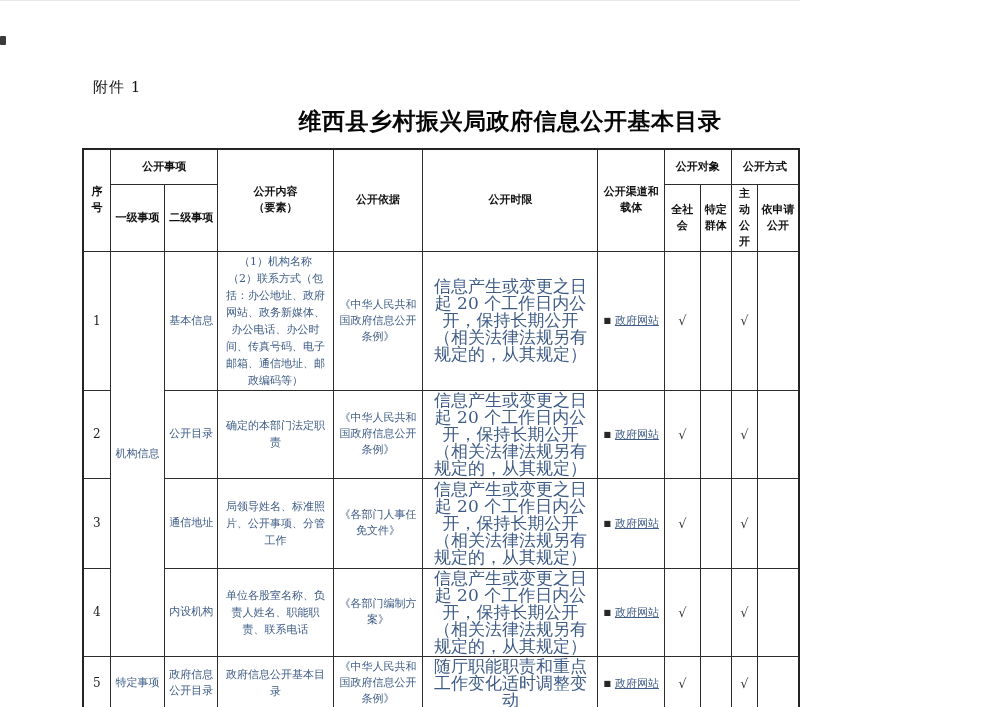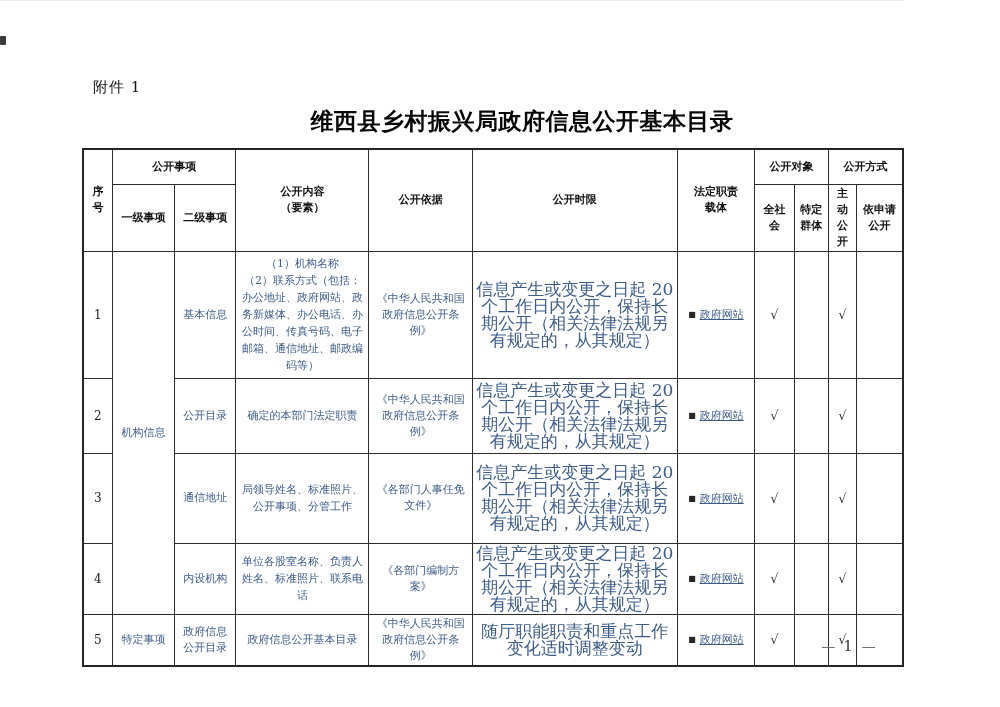--- a/index.html
+++ b/index.html
@@ -1,38 +1,38 @@
 <!DOCTYPE html>
 <html><head>
 <meta charset="utf-8">
 <style>
   * { box-sizing: border-box; }
   html, body { margin: 0; padding: 0; }
   .page {
     position: relative;
-    width: 904px;
+    width: 800px;
     height: 707px;
     background: #ffffff;
     font-family: "DejaVu Serif", "Liberation Serif", serif;
     overflow: hidden;
   }
   .scan-edge-top {
     position: absolute; left: 0; top: 0; width: 1000px; height: 1px;
     background: #e8e8e8;
   }
   .scan-artifact {
     position: absolute; left: 0px; top: 36px; width: 6px; height: 9px;
     background: #3a3a3a; border-radius: 1px;
   }
   .attachment-label {
     position: absolute; left: 93px; top: 78px;
     font-size: 15px; color: #141414; letter-spacing: 1px;
   }
   .doc-title {
-    position: absolute; left: 94px; top: 106px; width: 856px;
+    position: absolute; left: 82px; top: 106px; width: 856px;
     text-align: center;
     font-size: 23px; font-weight: bold; color: #070707;
     letter-spacing: 0.5px;
     font-family: Liberation Sans, sans-serif;
   }
   table.catalog {
     position: absolute; left: 82px; top: 148px;
     border-collapse: collapse; table-layout: fixed;
     border: 2px solid #242424;
   }
@@ -106,21 +106,21 @@
         <col style="width:48px">
     </colgroup>
     <thead>
       <tr class="h-row-a">
         <th rowspan="2">序号</th>
         <th colspan="2">公开事项</th>
         <th rowspan="2">公开内容
 （要素）</th>
         <th rowspan="2">公开依据</th>
         <th rowspan="2">公开时限</th>
-        <th rowspan="2">法定职责
+        <th rowspan="2">公开渠道和
 载体</th>
         <th colspan="2">公开对象</th>
         <th colspan="2">公开方式</th>
       </tr>
       <tr class="h-row-b">
         <th>一级事项</th>
         <th>二级事项</th>
         <th>全社会</th>
         <th>特定
 群体</th>
@@ -165,21 +165,21 @@
         <td class="blue time-cell">信息产生或变更之日起 20 个工作日内公开，保持长期公开（相关法律法规另有规定的，从其规定）</td>
         <td class="channel-cell"><span class="bullet">■</span><span>政府网站</span></td>
         <td class="check">√</td>
         <td class="check"></td>
         <td class="check">√</td>
         <td class="check"></td>
       </tr>
       <tr class="r4">
         <td class="serial">4</td>
         <td class="blue">内设机构</td>
-        <td class="blue content-cell">单位各股室名称、负责人姓名、标准照片、联系电话</td>
+        <td class="blue content-cell">单位各股室名称、负责人姓名、职能职责、联系电话</td>
         <td class="blue">《各部门编制方案》</td>
         <td class="blue time-cell">信息产生或变更之日起 20 个工作日内公开，保持长期公开（相关法律法规另有规定的，从其规定）</td>
         <td class="channel-cell"><span class="bullet">■</span><span>政府网站</span></td>
         <td class="check">√</td>
         <td class="check"></td>
         <td class="check">√</td>
         <td class="check"></td>
       </tr>
       <tr class="r5">
         <td class="serial">5</td>

